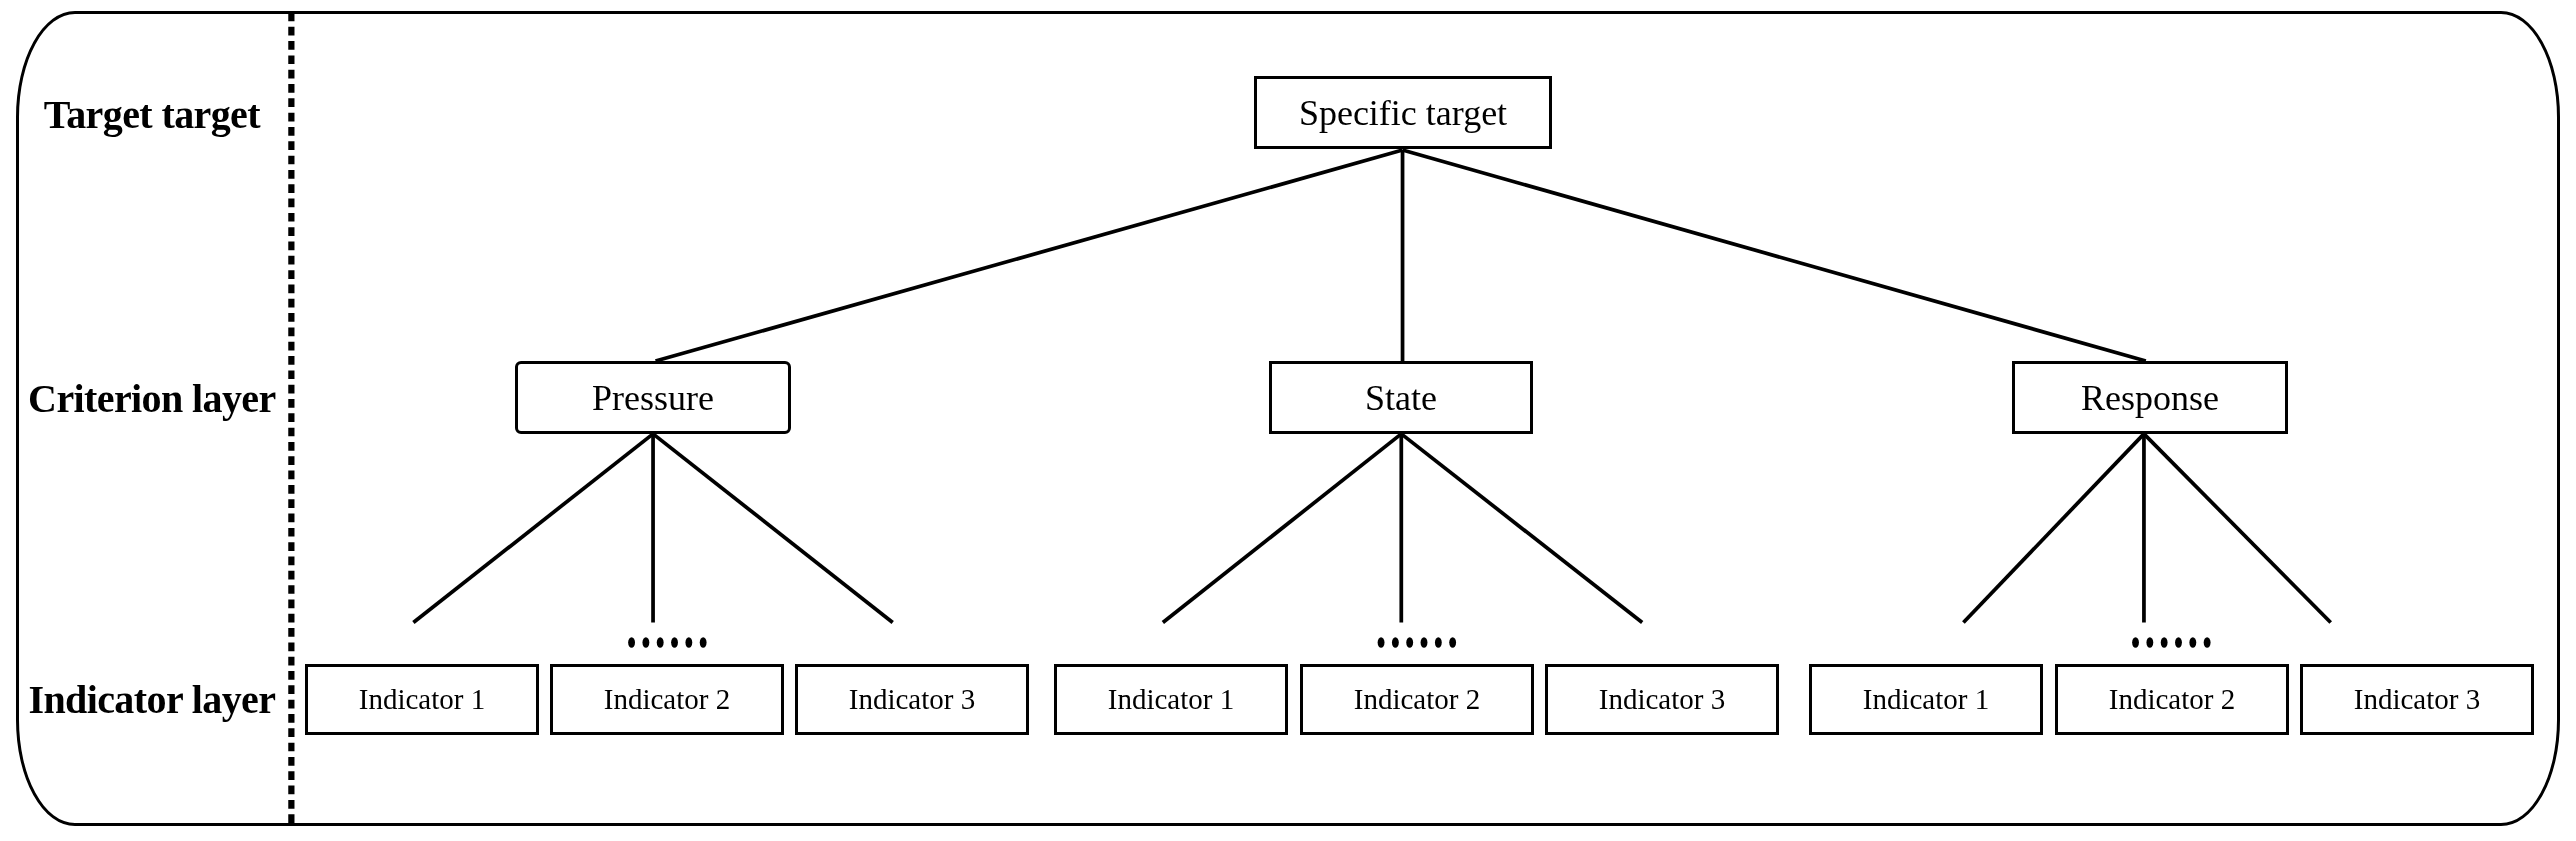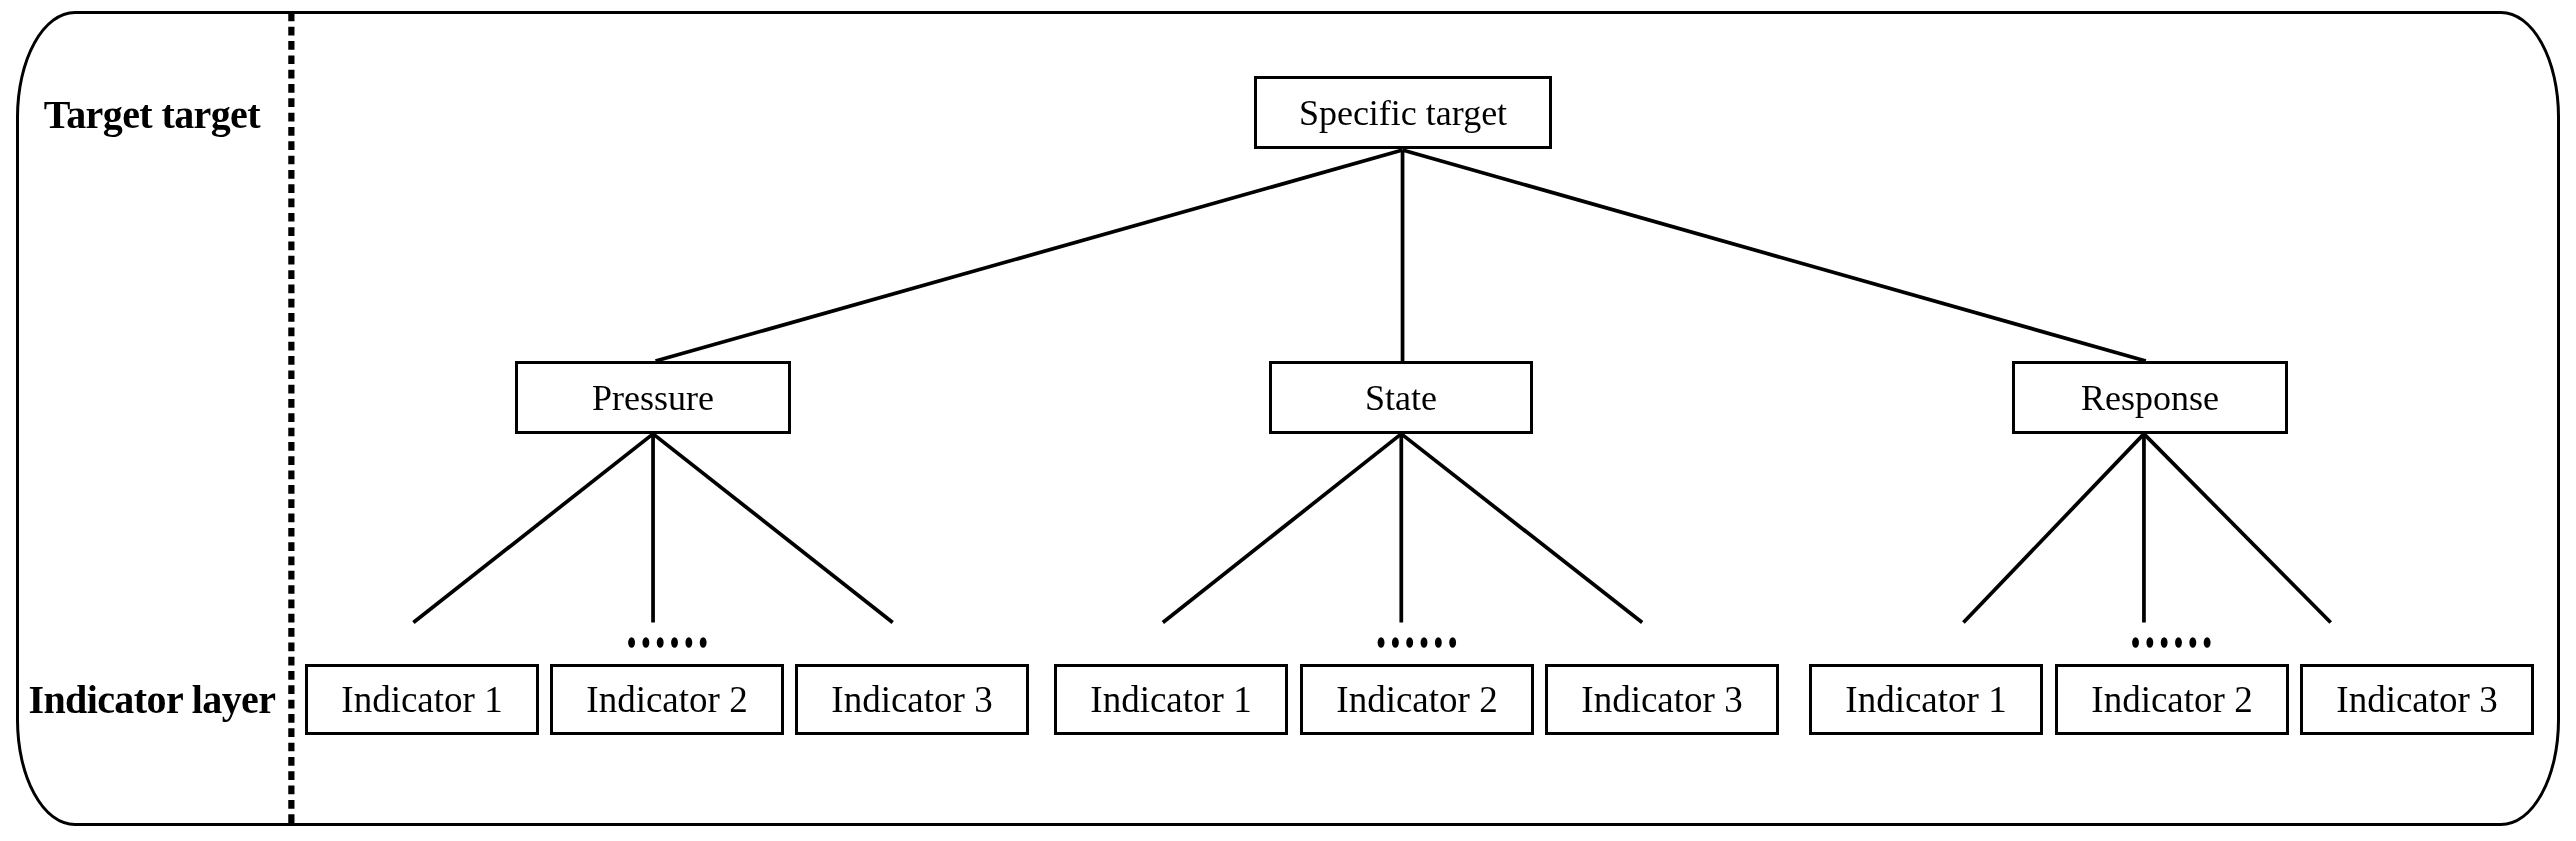--- a/index.html
+++ b/index.html
@@ -59,26 +59,26 @@
     box-sizing: border-box;
     border: 3.7px solid #000000;
     background: #ffffff;
     display: flex;
     align-items: center;
     justify-content: center;
     font-weight: normal;
     white-space: nowrap;
   }
   .node.big { font-size: 36px; height: 73px; }
-  .node.small { font-size: 37px; height: 71px; width: 234px; }
+  .node.small { font-size: 29px; height: 71px; width: 234px; }
 
   
   .box-target   { left: 1254px; top: 76px; width: 298px; }
   
-  .box-pressure { left: 515px;  top: 361px; width: 276px; }
+  .box-pressure { left: 515px;  top: 361px; width: 276px; border-radius: 6px; }
   .box-state    { left: 1269px; top: 361px; width: 264px; }
   .box-response { left: 2012px; top: 361px; width: 276px; }
   
   .ind { top: 664px; }
   .i11 { left: 305px; }  .i12 { left: 550px; }  .i13 { left: 795px; }
   .i21 { left: 1054px; } .i22 { left: 1300px; } .i23 { left: 1545px; }
   .i31 { left: 1809px; } .i32 { left: 2055px; } .i33 { left: 2300px; }
 </style>
 </head>
 <body>
@@ -123,20 +123,21 @@
         <ellipse cx="3475.5" cy="1032" rx="5.5" ry="8.5" fill="#000000"></ellipse>
         <ellipse cx="3498.5" cy="1032" rx="5.5" ry="8.5" fill="#000000"></ellipse>
         <ellipse cx="3521.5" cy="1032" rx="5.5" ry="8.5" fill="#000000"></ellipse>
         <ellipse cx="3544.5" cy="1032" rx="5.5" ry="8.5" fill="#000000"></ellipse>
       </g>
   </svg>
 
   <div class="frame"></div>
 
   <div class="row-label lbl-target">Target target</div>
+  <div class="row-label lbl-criterion">Criterion layer</div>
   <div class="row-label lbl-indicator">Indicator layer</div>
 
   <div class="node big box-target">Specific target</div>
 
   <div class="node big box-pressure">Pressure</div>
   <div class="node big box-response">Response</div>
   <div class="node big box-state">State</div>
 
   <div class="node small ind i11">Indicator 1</div>
   <div class="node small ind i12">Indicator 2</div>

